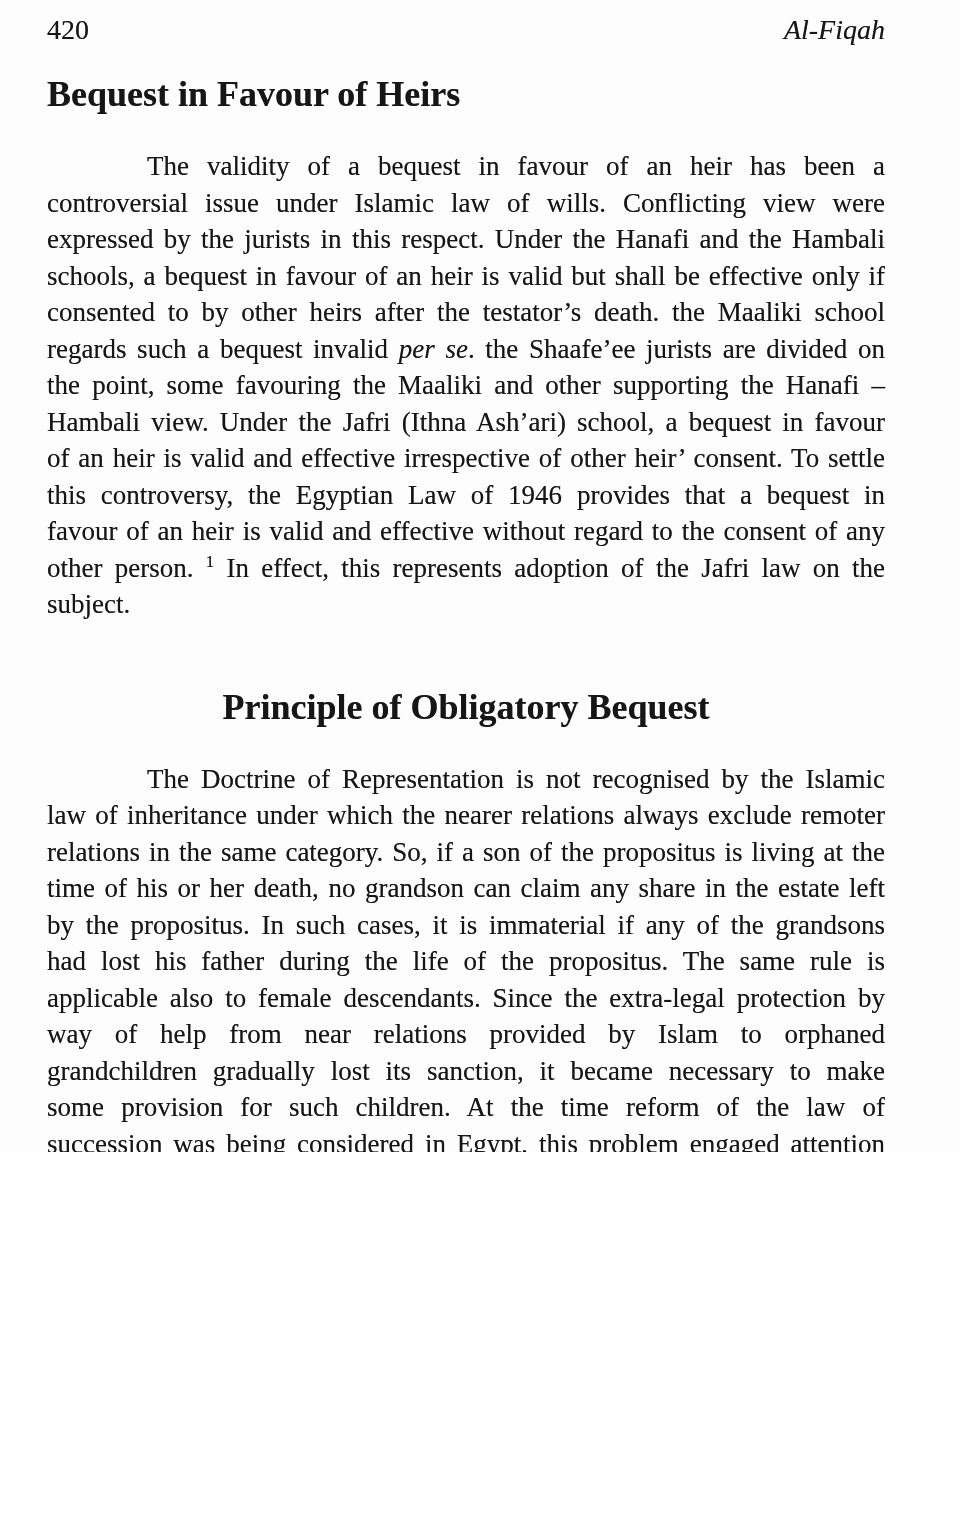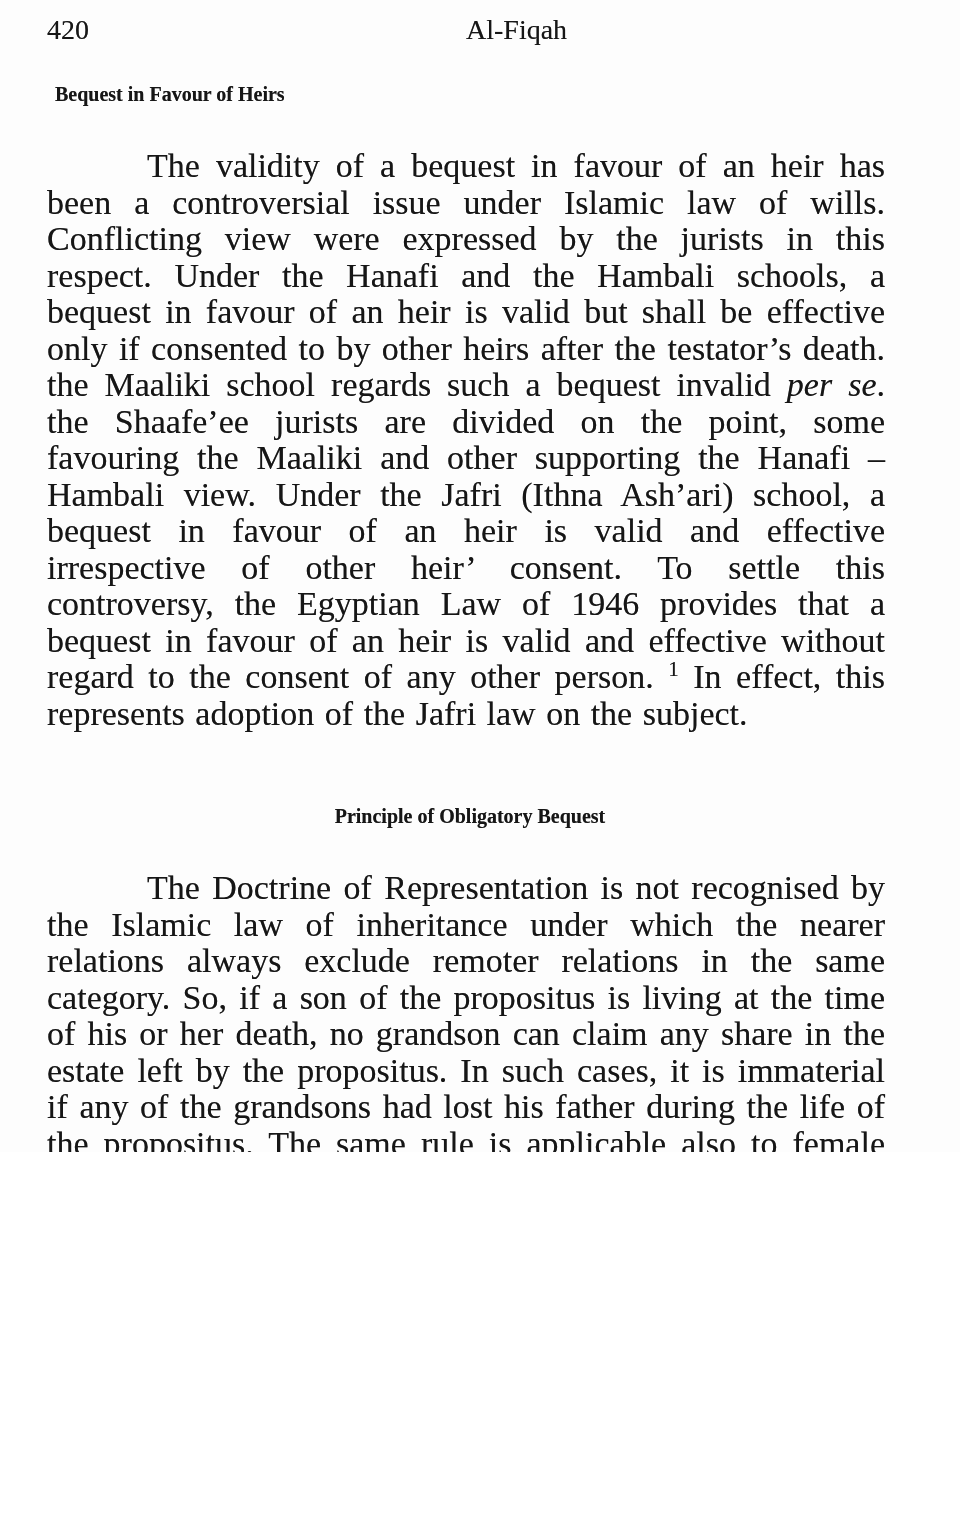--- a/index.html
+++ b/index.html
@@ -14,34 +14,34 @@
     color: #161616;
     text-shadow: 0 0 0.6px rgba(20,20,20,0.55);
   }
   .page-header {
     display: flex;
     align-items: baseline;
     font-size: 28px;
     line-height: 36px;
   }
   .page-header .pgnum   { flex: 1; text-align: left; }
-  .page-header .booktitle { flex: 1; text-align: left; }
+  .page-header .booktitle { flex: 1; text-align: right; font-style: italic; }
   .page-header .volume  { flex: 1; text-align: right; }
 
   h2.sec-heading {
-    font-size: 20px;
+    font-size: 36px;
     font-weight: bold;
     line-height: 36px;
-    margin: 28px 0 0 8px;
+    margin: 28px 0 0 0;
   }
   section.sec2 h2.sec-heading { margin-top: 66px; text-align: center; }
 
   p.body-para {
     margin: 36px 0 0 0;
-    font-size: 34px;
+    font-size: 27px;
     line-height: 36.5px;
     text-align: justify;
     text-indent: 100px;
     word-spacing: 2px;
   }
   p.body-para sup {
     font-size: 0.62em;
     line-height: 0;
     vertical-align: super;
   }

